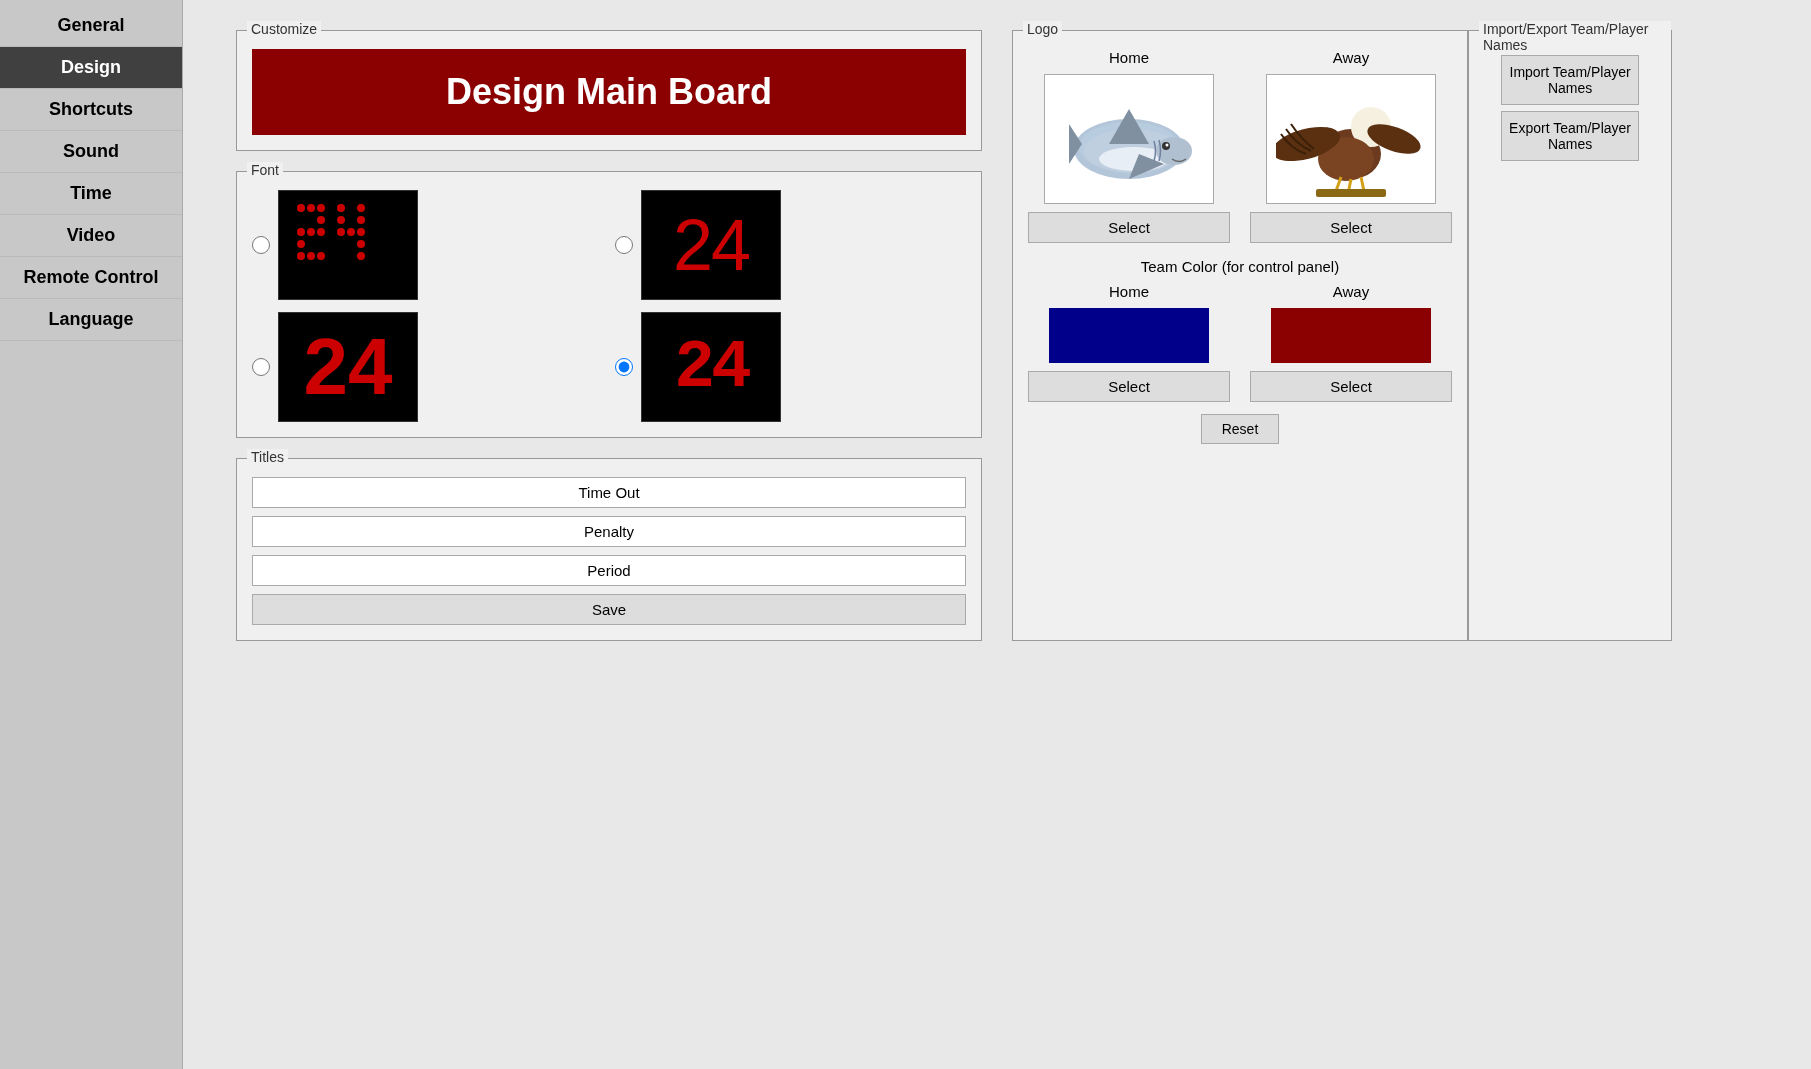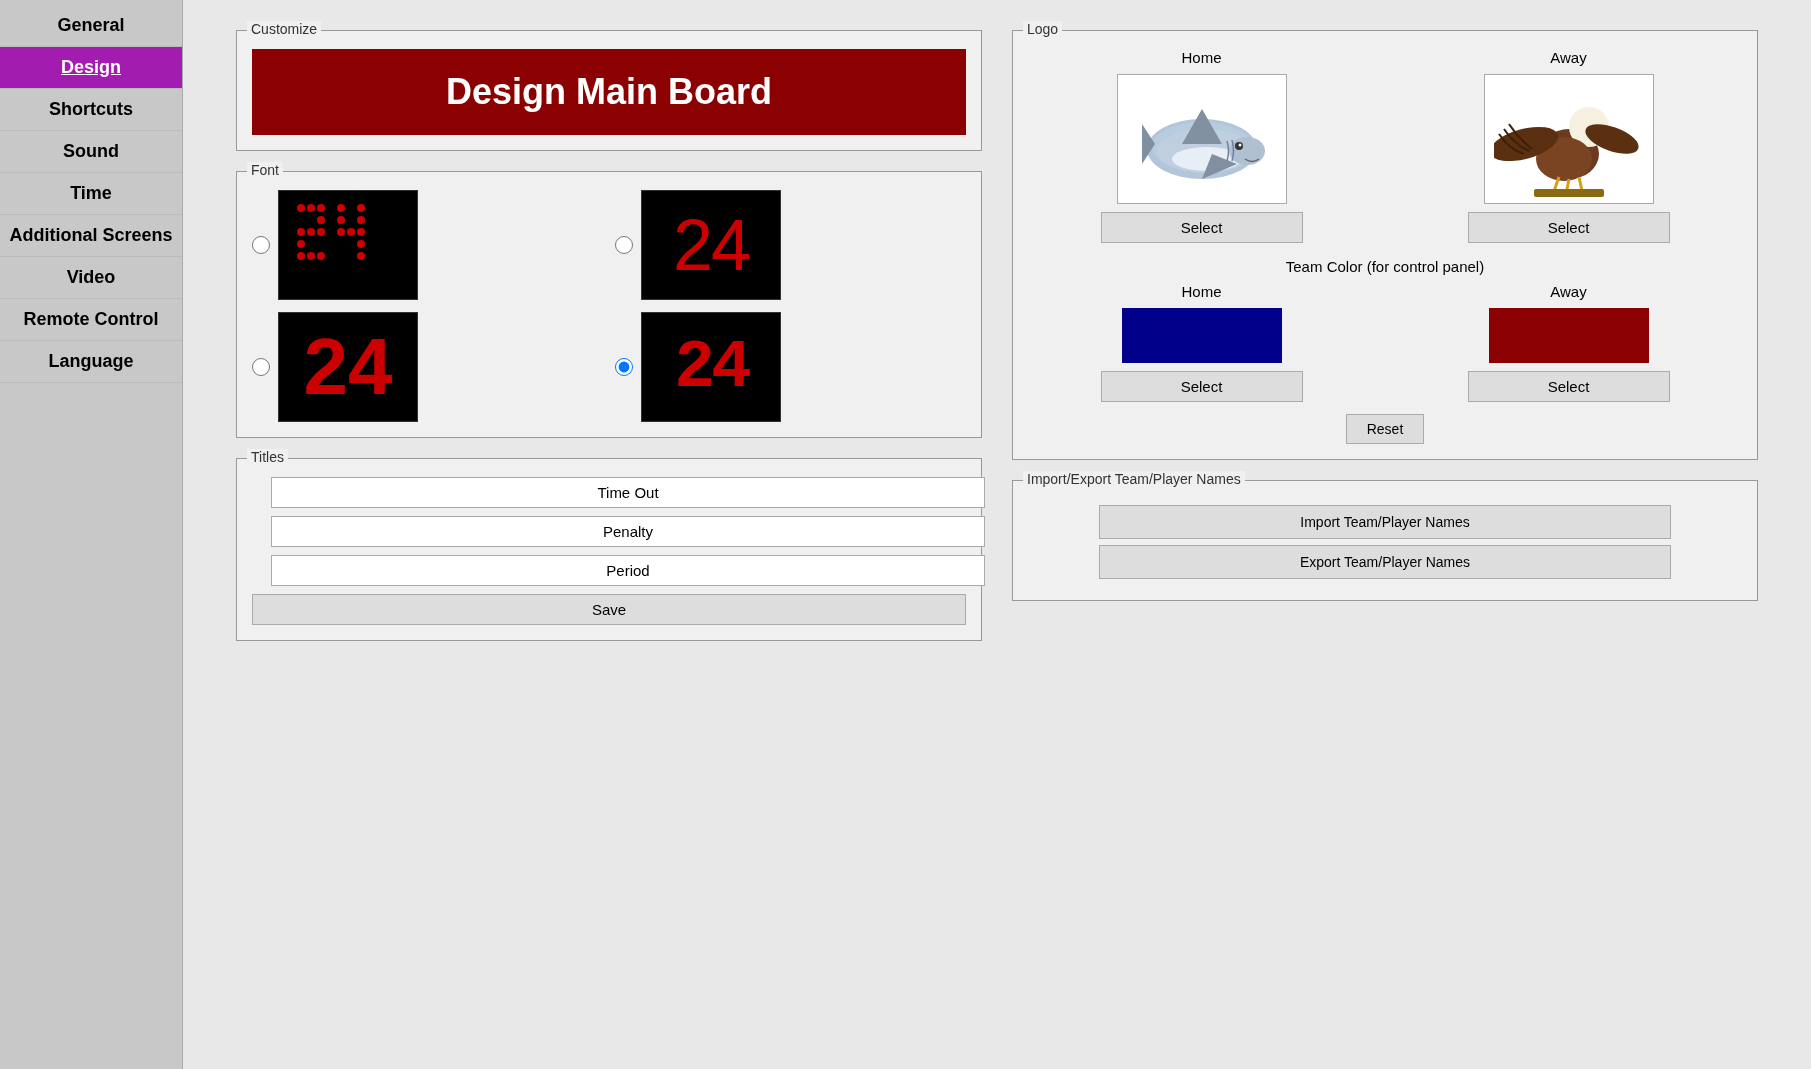--- a/index.html
+++ b/index.html
@@ -25,23 +25,22 @@
       padding: 10px 0;
       text-align: center;
       font-size: 18px;
       font-weight: bold;
       cursor: pointer;
       border-bottom: 1px solid #bbb;
       background: #c8c8c8;
       color: #000;
     }
     .sidebar-item.active {
-      background: #a21caf;
+      background: #404040;
       color: #fff;
-      text-decoration: underline;
     }
 
     
     .main-content {
       flex: 1;
       background: #e8e8e8;
       padding: 30px 53px;
       overflow-y: auto;
     }
 
@@ -98,21 +97,20 @@
     }
     .title-input {
       display: block;
       width: 100%;
       margin-bottom: 8px;
       padding: 6px 10px;
       font-size: 15px;
       border: 1px solid #aaa;
       background: #fff;
       text-align: center;
-      margin-left: 19px;
     }
     .save-btn {
       display: block;
       width: 100%;
       padding: 6px 10px;
       font-size: 15px;
       border: 1px solid #aaa;
       background: #ddd;
       cursor: pointer;
       text-align: center;
@@ -204,21 +202,21 @@
     }
 
     
     .shark-svg, .eagle-svg {
       width: 150px;
       height: 120px;
     }
 
     
     .left-col { display: flex; flex-direction: column; }
-    .right-col { display: flex; flex-direction: column; }
+    .right-col { display: flex; flex-direction: row; }
 
     
     .fieldset-wrap {
       position: relative;
       border: 1px solid #999;
       background: #f0f0f0;
       padding: 18px 15px 15px;
       margin-bottom: 20px;
     }
     .fieldset-label {
@@ -233,21 +231,20 @@
   </style>
 </head>
 <body>
 
 <nav class="sidebar">
   <div class="sidebar-item">General</div>
   <div class="sidebar-item active">Design</div>
   <div class="sidebar-item">Shortcuts</div>
   <div class="sidebar-item">Sound</div>
   <div class="sidebar-item">Time</div>
-  <div class="sidebar-item">Additional Screens</div>
   <div class="sidebar-item">Video</div>
   <div class="sidebar-item">Remote Control</div>
   <div class="sidebar-item">Language</div>
 </nav>
 
 <div class="main-content">
   <div class="content-grid">
 
     <div class="left-col">
 

